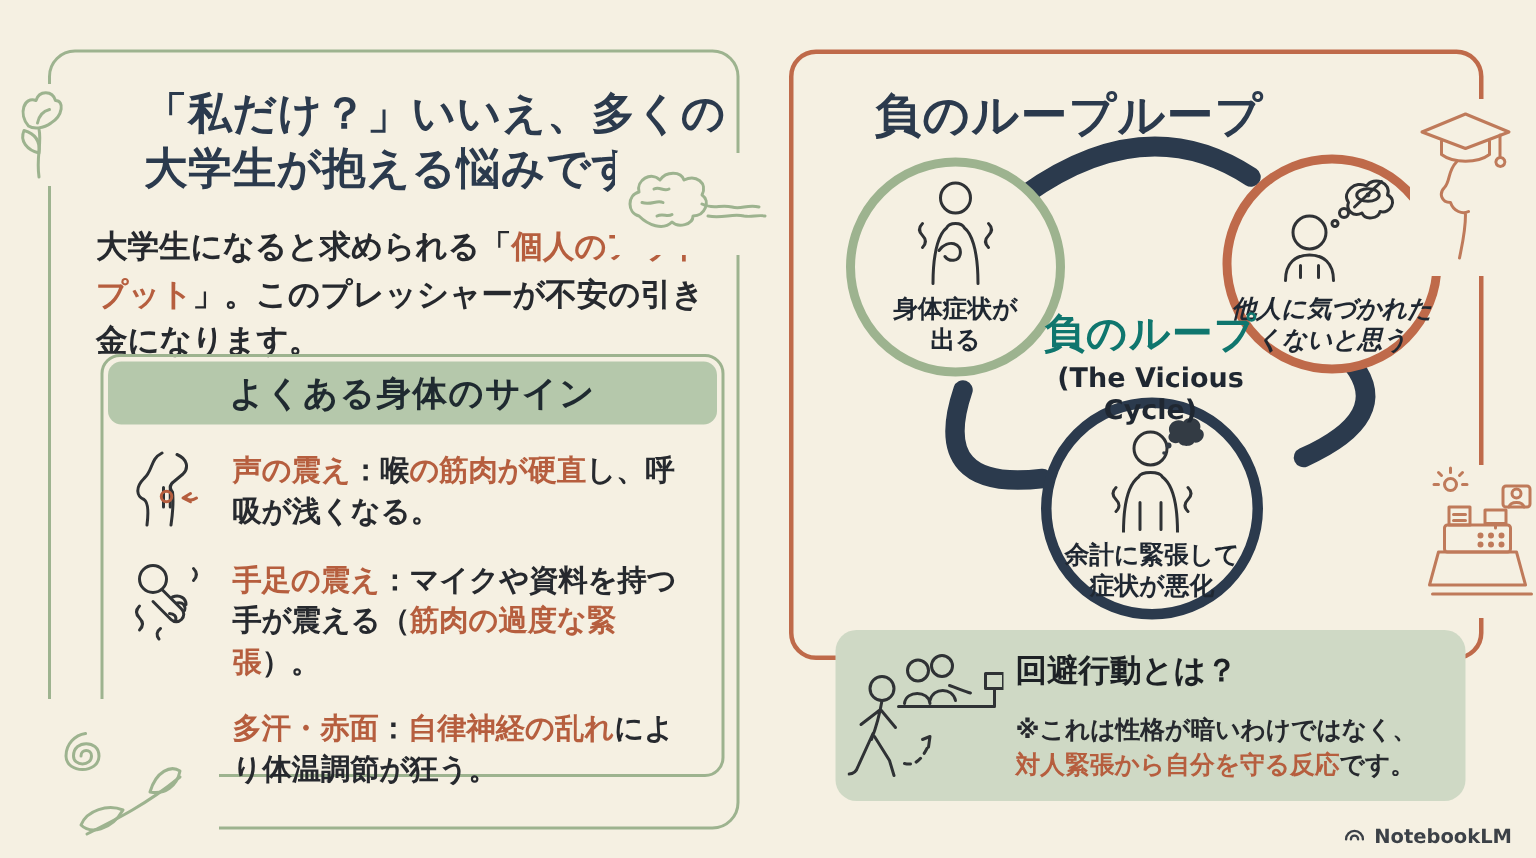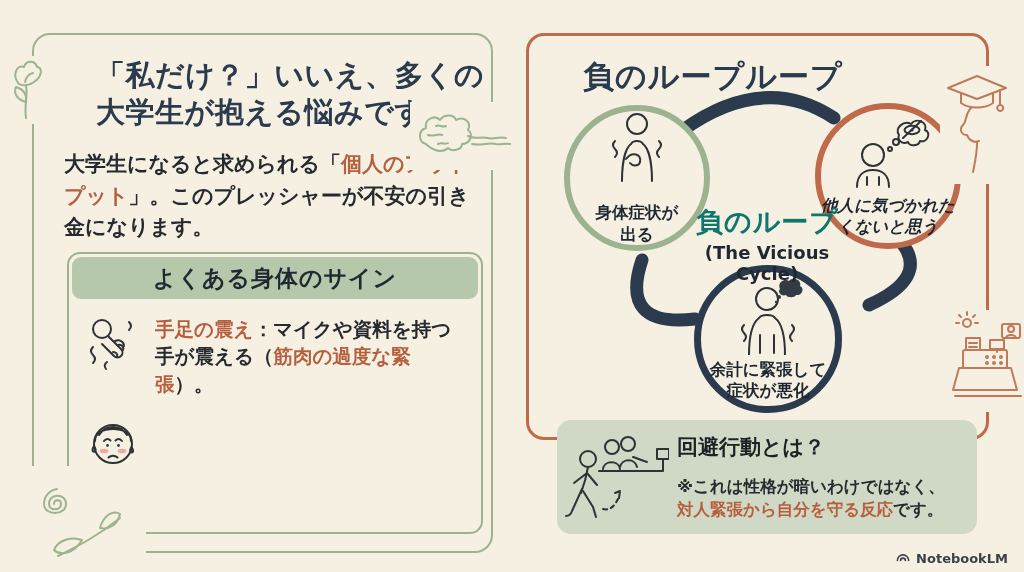--- a/index.html
+++ b/index.html
@@ -15,39 +15,39 @@
 
   .panel{position:absolute;top:33px;border-radius:18px;}
   .panel.left{left:32px;width:461px;height:520px;border:2.5px solid var(--panel-green);}
   .panel.right{left:526px;width:463px;height:407px;border:3px solid var(--panel-rust);}
 
   .lp-title{position:absolute;left:62px;top:22px;width:390px;font-size:29px;line-height:1.28;
     font-weight:800;color:var(--navy);letter-spacing:.5px;}
   .lp-intro{position:absolute;left:30px;top:114px;width:408px;font-size:21px;line-height:1.5;
     font-weight:700;}
 
-  .signs-box{position:absolute;left:33px;top:217px;width:416px;height:282px;
+  .signs-box{position:absolute;left:33px;top:201px;width:416px;height:282px;
     border:2px solid var(--panel-green);border-radius:13px;}
   .signs-header{margin:3px;height:42px;border-radius:9px;background:var(--header-green-bg);
     display:flex;align-items:center;justify-content:center;font-size:23px;font-weight:800;
     color:#1f2a30;letter-spacing:1px;}
   .sign-item{display:flex;align-items:flex-start;gap:14px;padding:0 14px 0 16px;margin-top:15px;}
   .sign-icon{flex:0 0 56px;height:58px;display:flex;align-items:center;justify-content:center;}
   .sign-text{font-size:19.5px;font-weight:700;line-height:1.4;padding-top:2px;}
 
   .seg-dark{color:var(--text-dark);} .seg-accent{color:var(--accent);}
 
   .rp-title{position:absolute;left:54px;top:20px;font-size:31px;font-weight:800;color:var(--navy);
     letter-spacing:1px;}
   .cycle{position:absolute;left:0;top:0;width:457px;height:400px;}
   .cycle-arrows{position:absolute;left:0;top:0;width:457px;height:400px;}
   .node{position:absolute;background:var(--bg);border-radius:50%;display:flex;flex-direction:column;
     align-items:center;justify-content:center;text-align:center;}
   .node-label{font-size:16.5px;font-weight:800;color:#1f2731;line-height:1.3;}
-  .node.n1{left:35px;top:69px;width:146px;height:146px;border:6px solid var(--panel-green);justify-content:space-between;}
+  .node.n1{left:35px;top:69px;width:146px;height:146px;border:6px solid var(--panel-green);}
   .node.n2{left:286px;top:67px;width:146px;height:146px;border:6px solid var(--panel-rust);}
   .node.n3{left:165px;top:229px;width:148px;height:148px;border:7px solid var(--navy);}
   .cycle-center{position:absolute;left:148px;top:168px;width:180px;text-align:center;}
   .cc-main{font-size:27px;font-weight:800;color:#0f766e;letter-spacing:1px;}
   .cc-sub{font-size:18px;font-weight:700;color:#1f2731;margin-top:2px;}
 
   .avoid-box{position:absolute;left:28px;top:384px;width:420px;height:114px;background:var(--sage-bg);
     border-radius:14px;display:flex;align-items:center;gap:8px;padding:8px 10px 8px 8px;}
   .avoid-icon{flex:0 0 104px;height:100px;display:flex;align-items:center;justify-content:center;}
   .avoid-title{font-size:21px;font-weight:800;color:#1d2125;margin-bottom:14px;}
@@ -73,20 +73,32 @@
 
 <div class="stage">
 
   <section class="panel left">
     <h1 class="lp-title">「私だけ？」いいえ、多くの<br>大学生が抱える悩みです</h1>
     <p class="lp-intro"><span class="seg-dark">大学生になると求められる「</span><span class="seg-accent">個人のアウトプット</span><span class="seg-dark">」。このプレッシャーが不安の引き金になります。</span></p>
 
     <div class="signs-box">
       <div class="signs-header">よくある身体のサイン</div>
 
+      <div class="sign-item">
+        <span class="sign-icon">
+          <svg width="56" height="58" viewBox="0 0 56 58">
+            <path class="sk-ink" d="M23 4 C15 8 17 16 11 21 C5 27 6 33 11 35 C14 37 14 44 13 52"></path>
+            <path class="sk-ink" d="M33 5 C40 8 41 14 37 18 L31 23 C28 25 28 28 30 30 C31 38 30 45 29 52"></path>
+            <path class="sk-ink" d="M24 27 v13 M28.5 26 v14"></path>
+            <circle class="sk-accent" cx="26" cy="33" r="3.5"></circle>
+            <path class="sk-accent" d="M46 34 c-3 2 -5 2 -7 0 m3 -3 l-5 3 l5 2.5"></path>
+          </svg>
+        </span>
+        <p class="sign-text"><span class="seg-accent">声の震え</span><span class="seg-dark">：喉</span><span class="seg-accent">の筋肉が硬直</span><span class="seg-dark">し、呼吸が浅くなる。</span></p>
+      </div>
 
       <div class="sign-item">
         <span class="sign-icon">
           <svg width="56" height="58" viewBox="0 0 56 58">
             <circle class="sk-ink" cx="17" cy="15" r="9"></circle>
             <path class="sk-ink" d="M23 22 L36 35 c2 2 2 5 0 7 c-2 2 -5 2 -7 0 L17 30"></path>
             <path class="sk-ink" d="M30 27 c5 -2 9 1 9 5 M33 31 c4 -1 6 2 5 5 M28 38 c3 0 5 2 4 5"></path>
             <path class="sk-ink" d="M8 33 q-4 4 0 8 q4 4 0 8 M44 16 q4 -4 0 -8 M22 48 q-4 3 -1 7"></path>
           </svg>
         </span>
@@ -100,20 +112,21 @@
             <path class="sk-ink" d="M10 28 C9 12 47 12 46 28 M14 22 c3 -5 8 -8 14 -8 c6 0 11 3 14 8"></path>
             <path class="sk-ink" d="M19 28 c2 -2.5 4.5 -2.5 6.5 -0.5 M30.5 27.5 c2 -2 4.5 -2 6.5 0.5"></path>
             <circle class="fl-navy" cx="22.5" cy="32.5" r="1.4"></circle>
               <circle class="fl-navy" cx="33.5" cy="32.5" r="1.4"></circle>
             <ellipse class="fl-blush" cx="19" cy="38" rx="4.4" ry="2.3"></ellipse>
             <ellipse class="fl-blush" cx="37" cy="38" rx="4.4" ry="2.3"></ellipse>
             <path class="sk-ink" d="M23.5 44.5 c2.5 -2.5 6.5 -2.5 9 0"></path>
             <path class="sk-ink" d="M9 33 c-2 3.2 -2 5.5 0 5.8 c2 .3 2.3 -2.6 0 -5.8 z M46.5 34 c-1.8 3 -1.8 5 0 5.4 c2 .3 2.2 -2.4 0 -5.4 z"></path>
           </svg>
         </span>
+        <p class="sign-text"><span class="seg-accent">多汗・赤面</span><span class="seg-dark">：</span><span class="seg-accent">自律神経の乱れ</span><span class="seg-dark">により体温調節が狂う。</span></p>
       </div>
     </div>
   </section>
 
   <section class="panel right">
     <h2 class="rp-title">負のループループ</h2>
 
     <div class="cycle">
       <svg class="cycle-arrows" viewBox="0 0 457 400">
         <defs>

